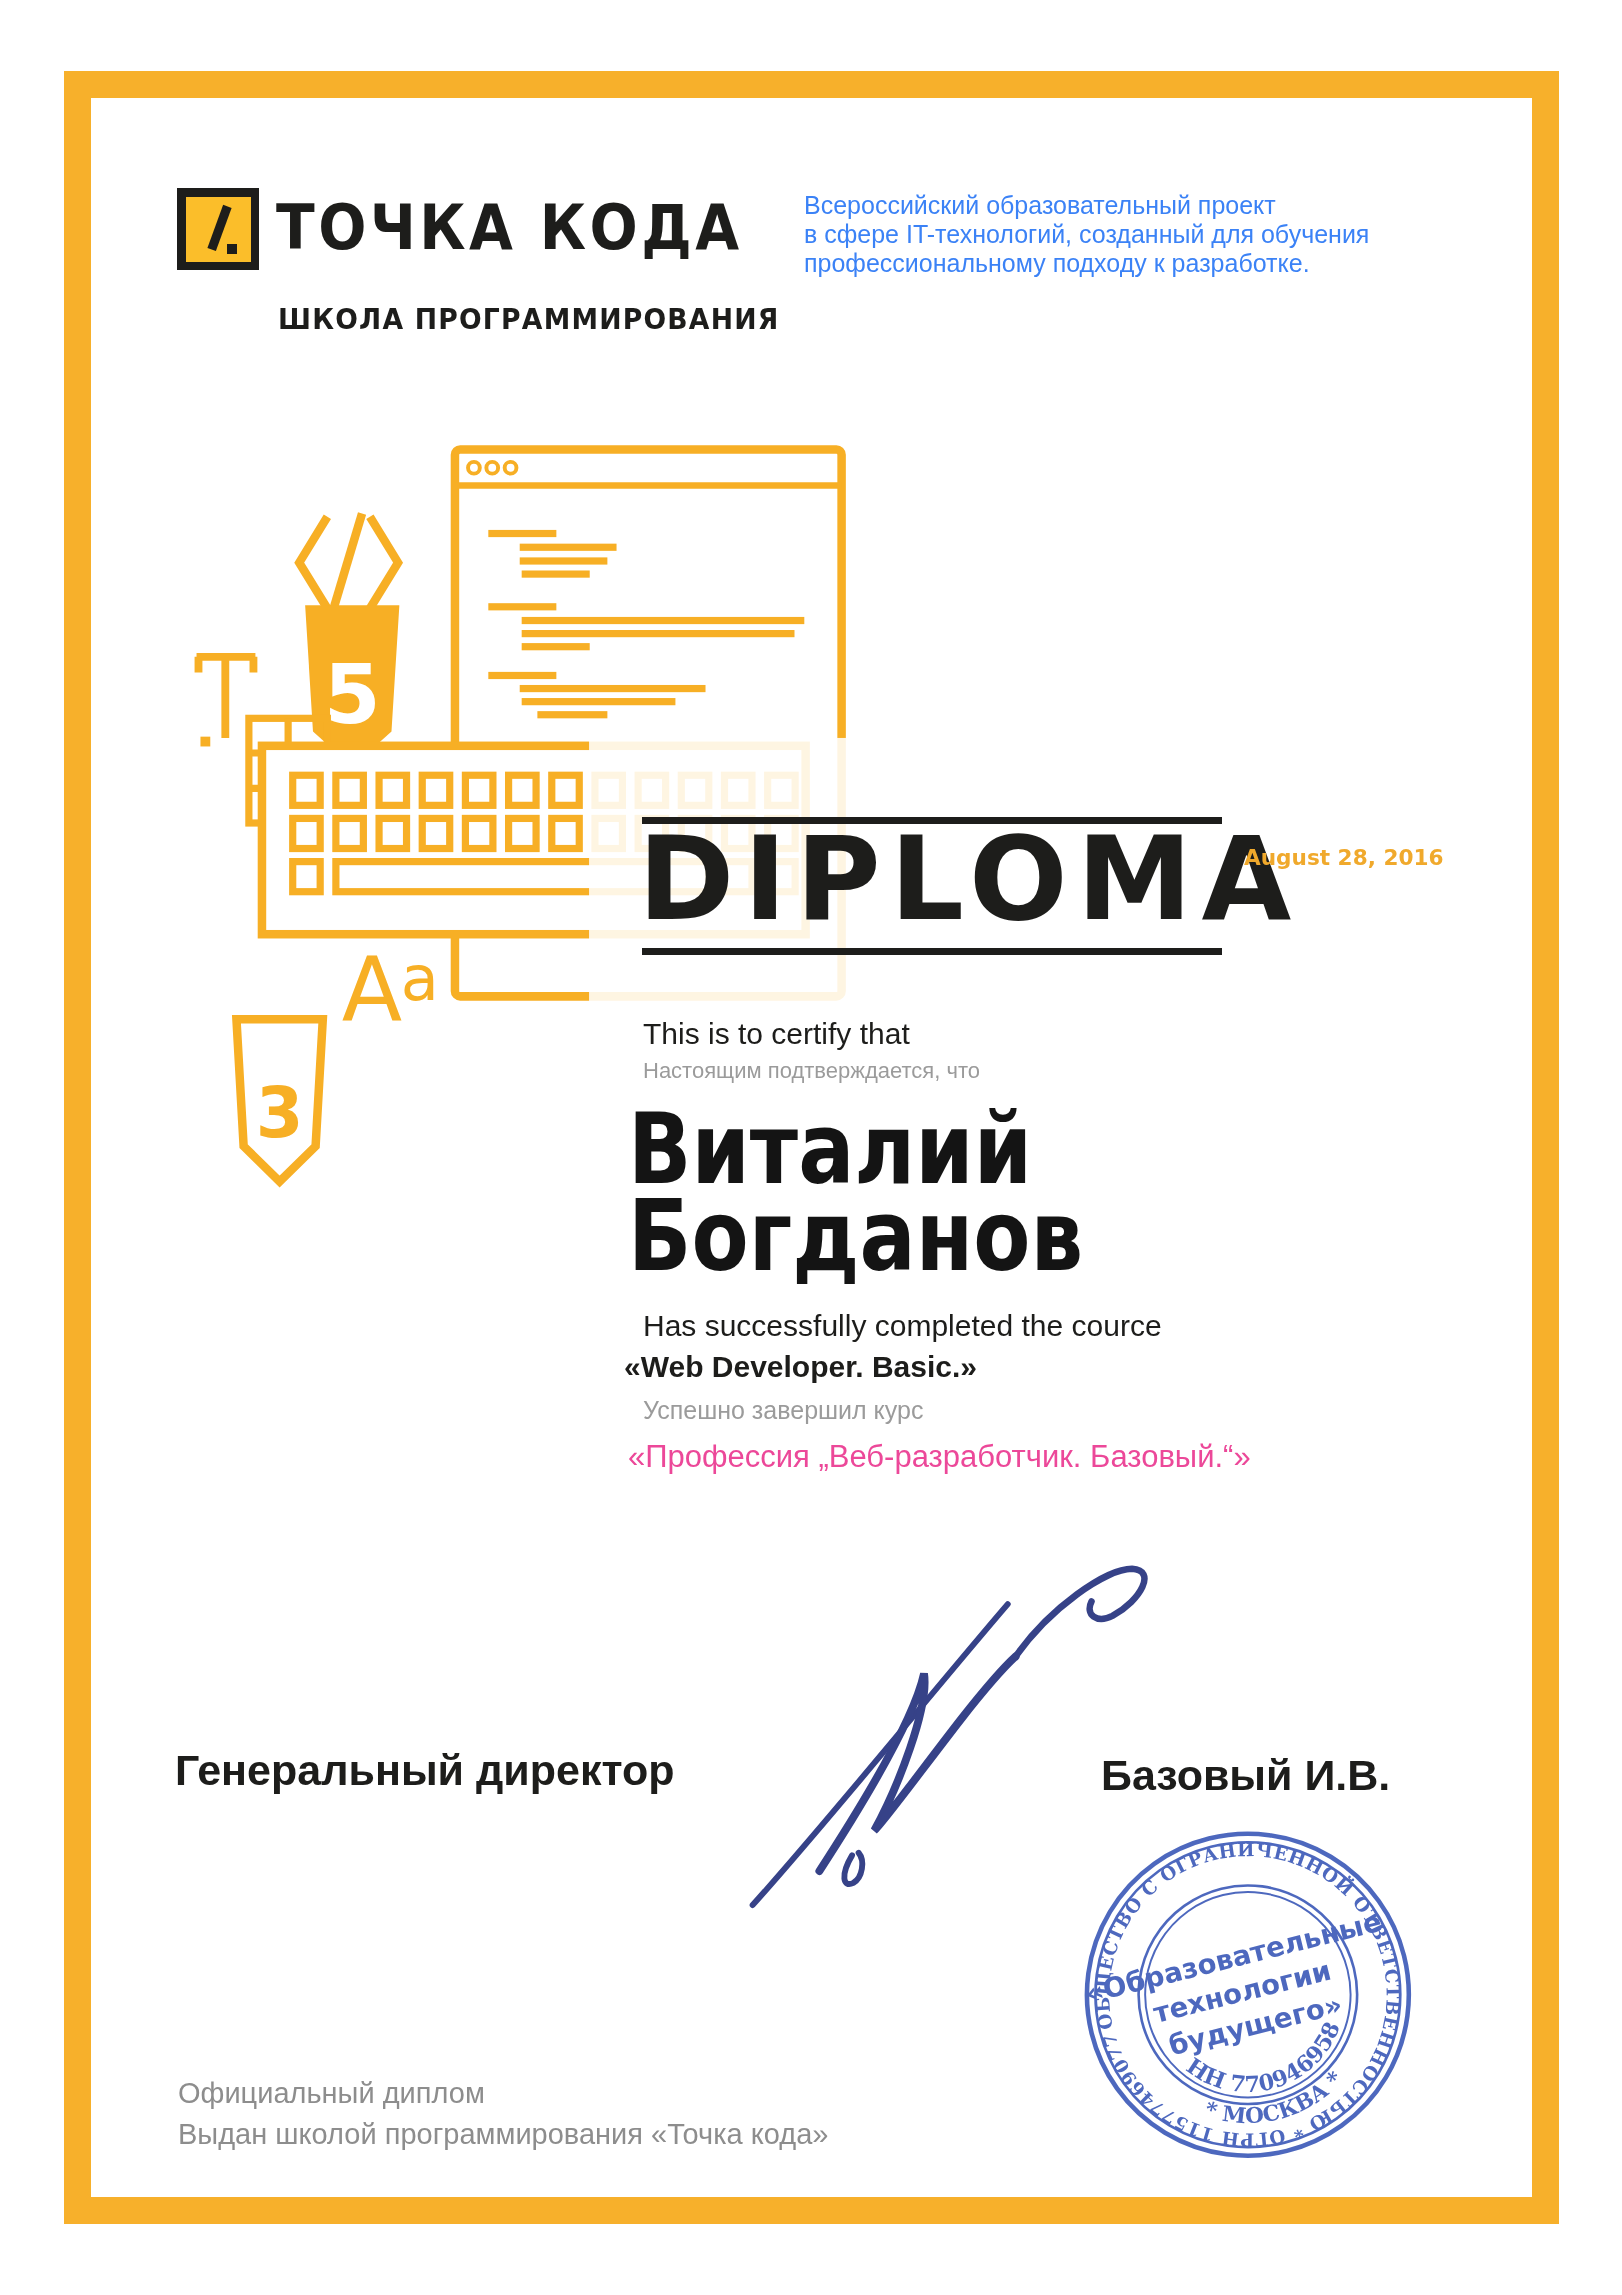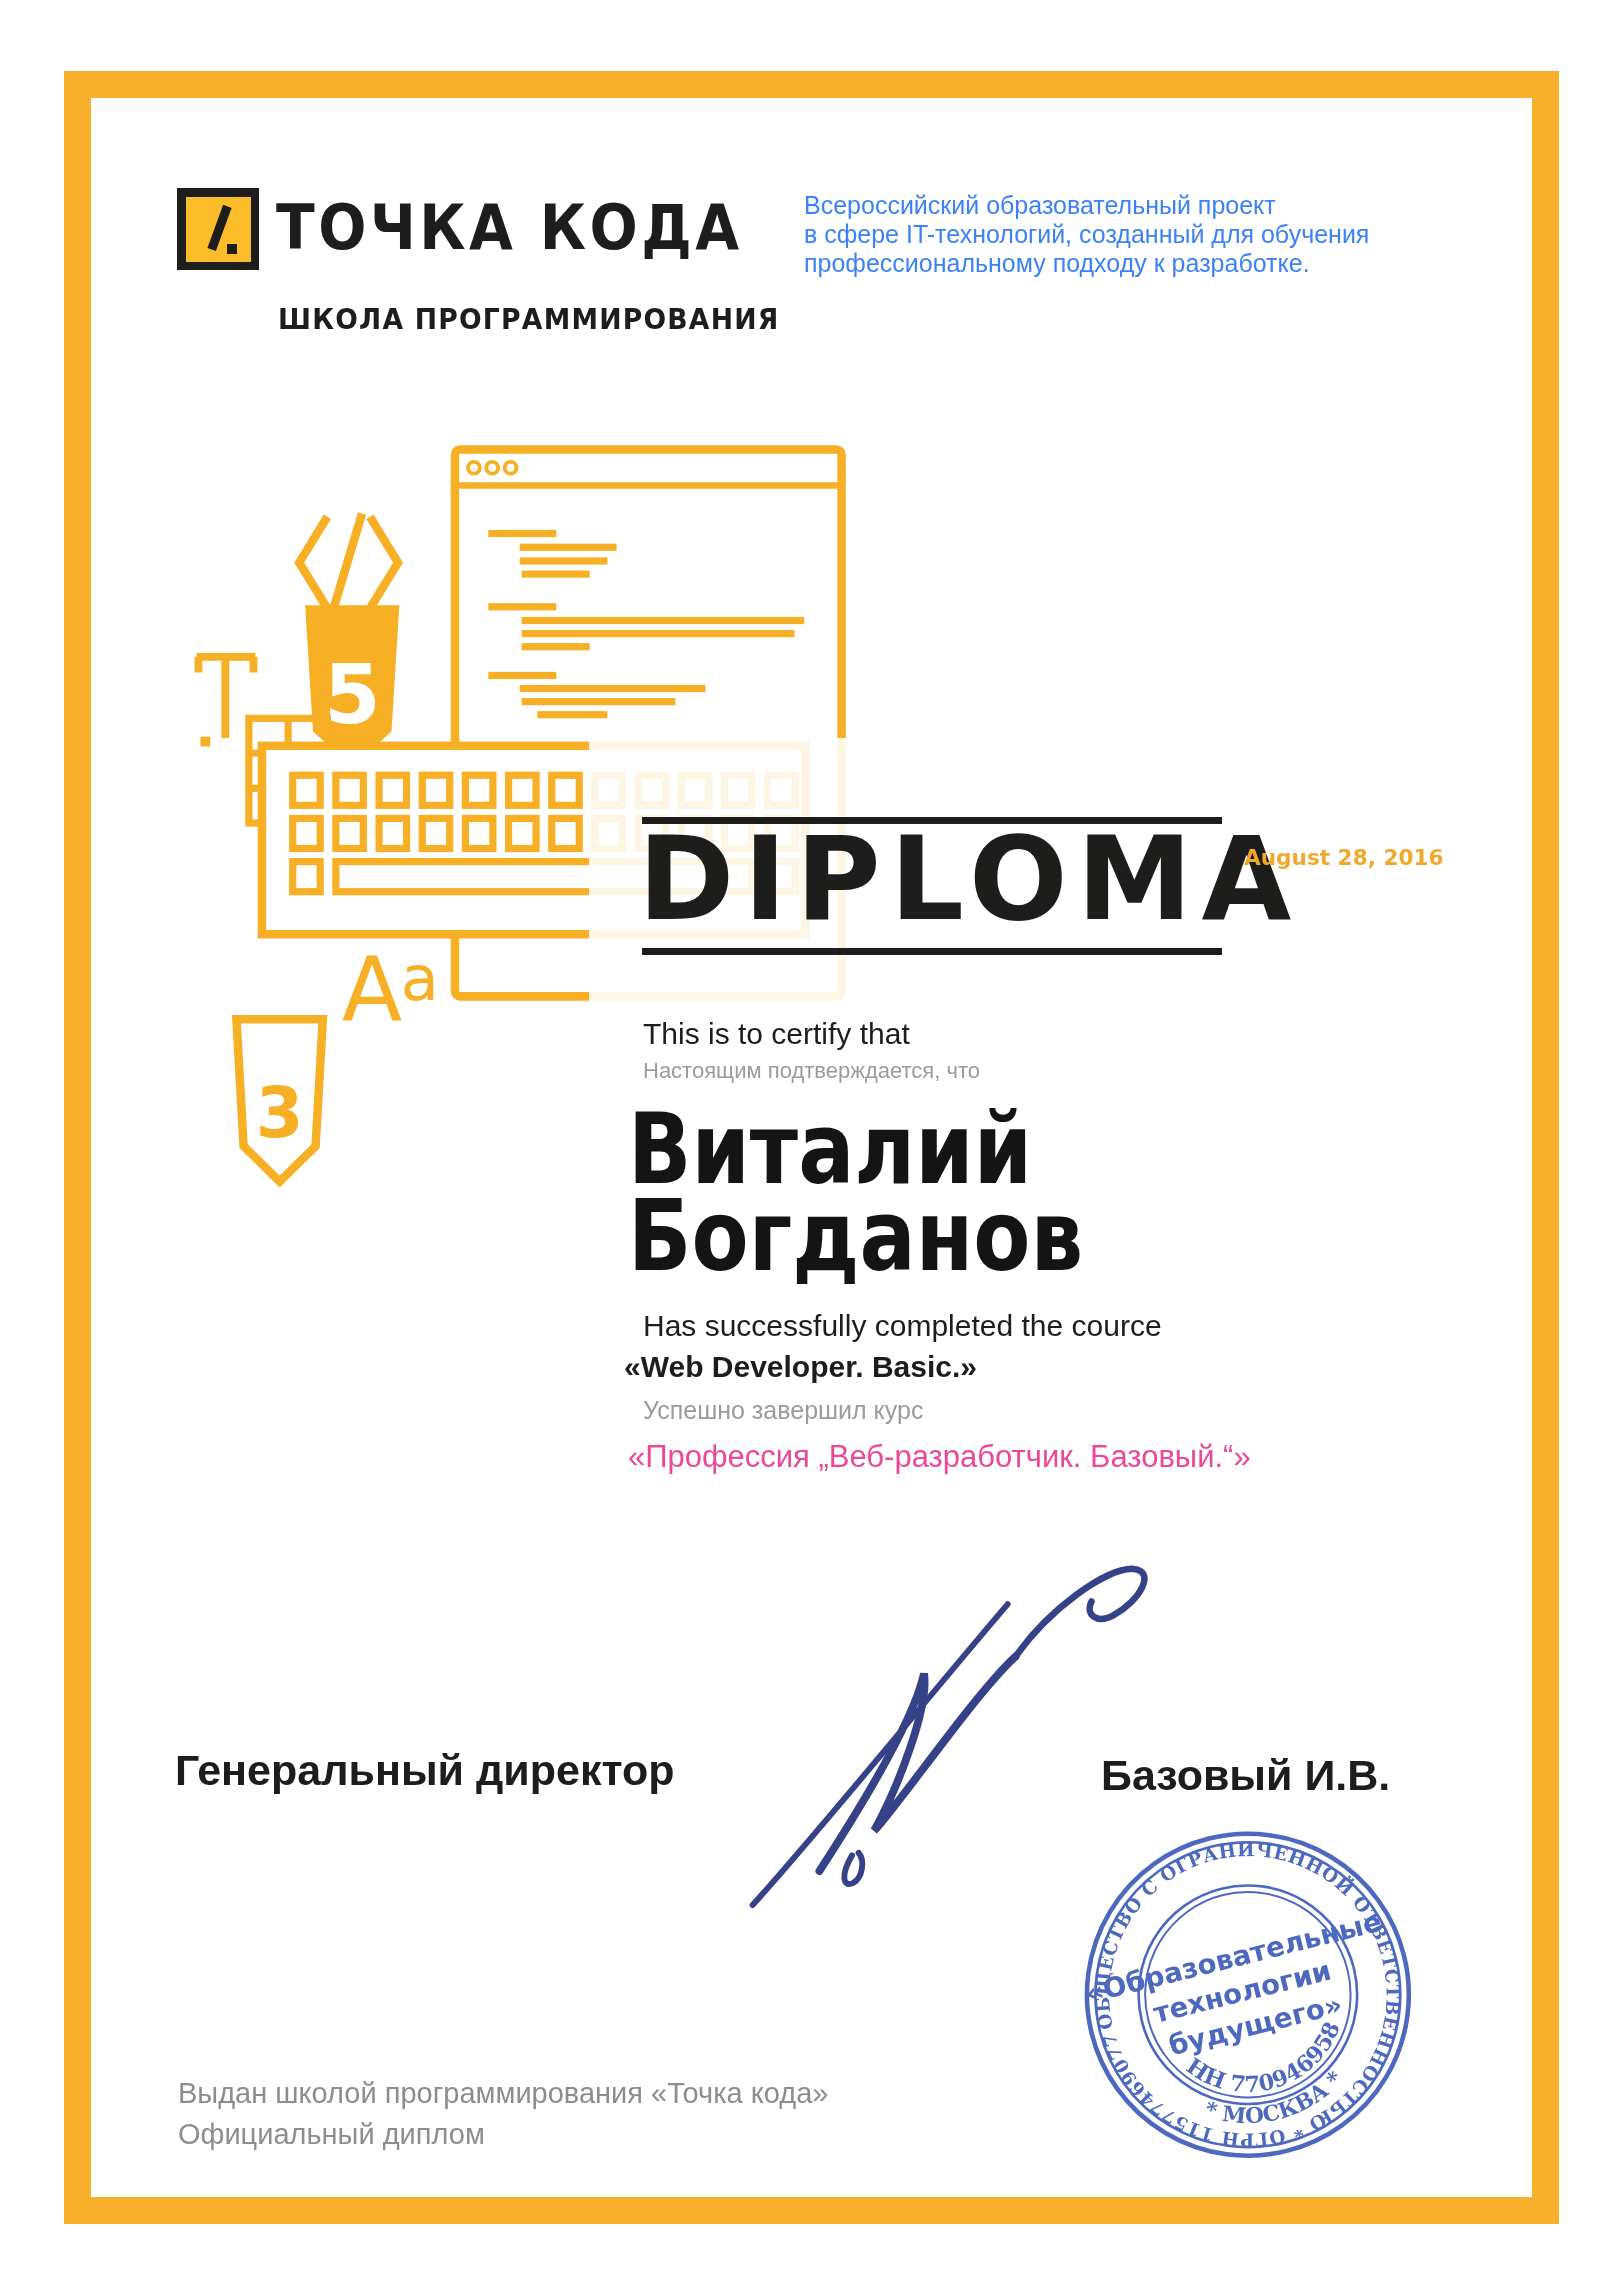--- a/index.html
+++ b/index.html
@@ -213,17 +213,17 @@
 
   <div class="completed-en">Has successfully completed the cource</div>
   <div class="course-en">«Web Developer. Basic.»</div>
   <div class="completed-ru">Успешно завершил курс</div>
   <div class="course-ru">«Профессия „Веб-разработчик. Базовый.“»</div>
 
   <div class="director">Генеральный директор</div>
   <div class="koropov">Базовый И.В.</div>
 
   <div class="footer">
+    <div>Официальный диплом</div>
     <div>Выдан школой программирования «Точка кода»</div>
-    <div>Официальный диплом</div>
   </div>
 </div>
 
 
 </body></html>

